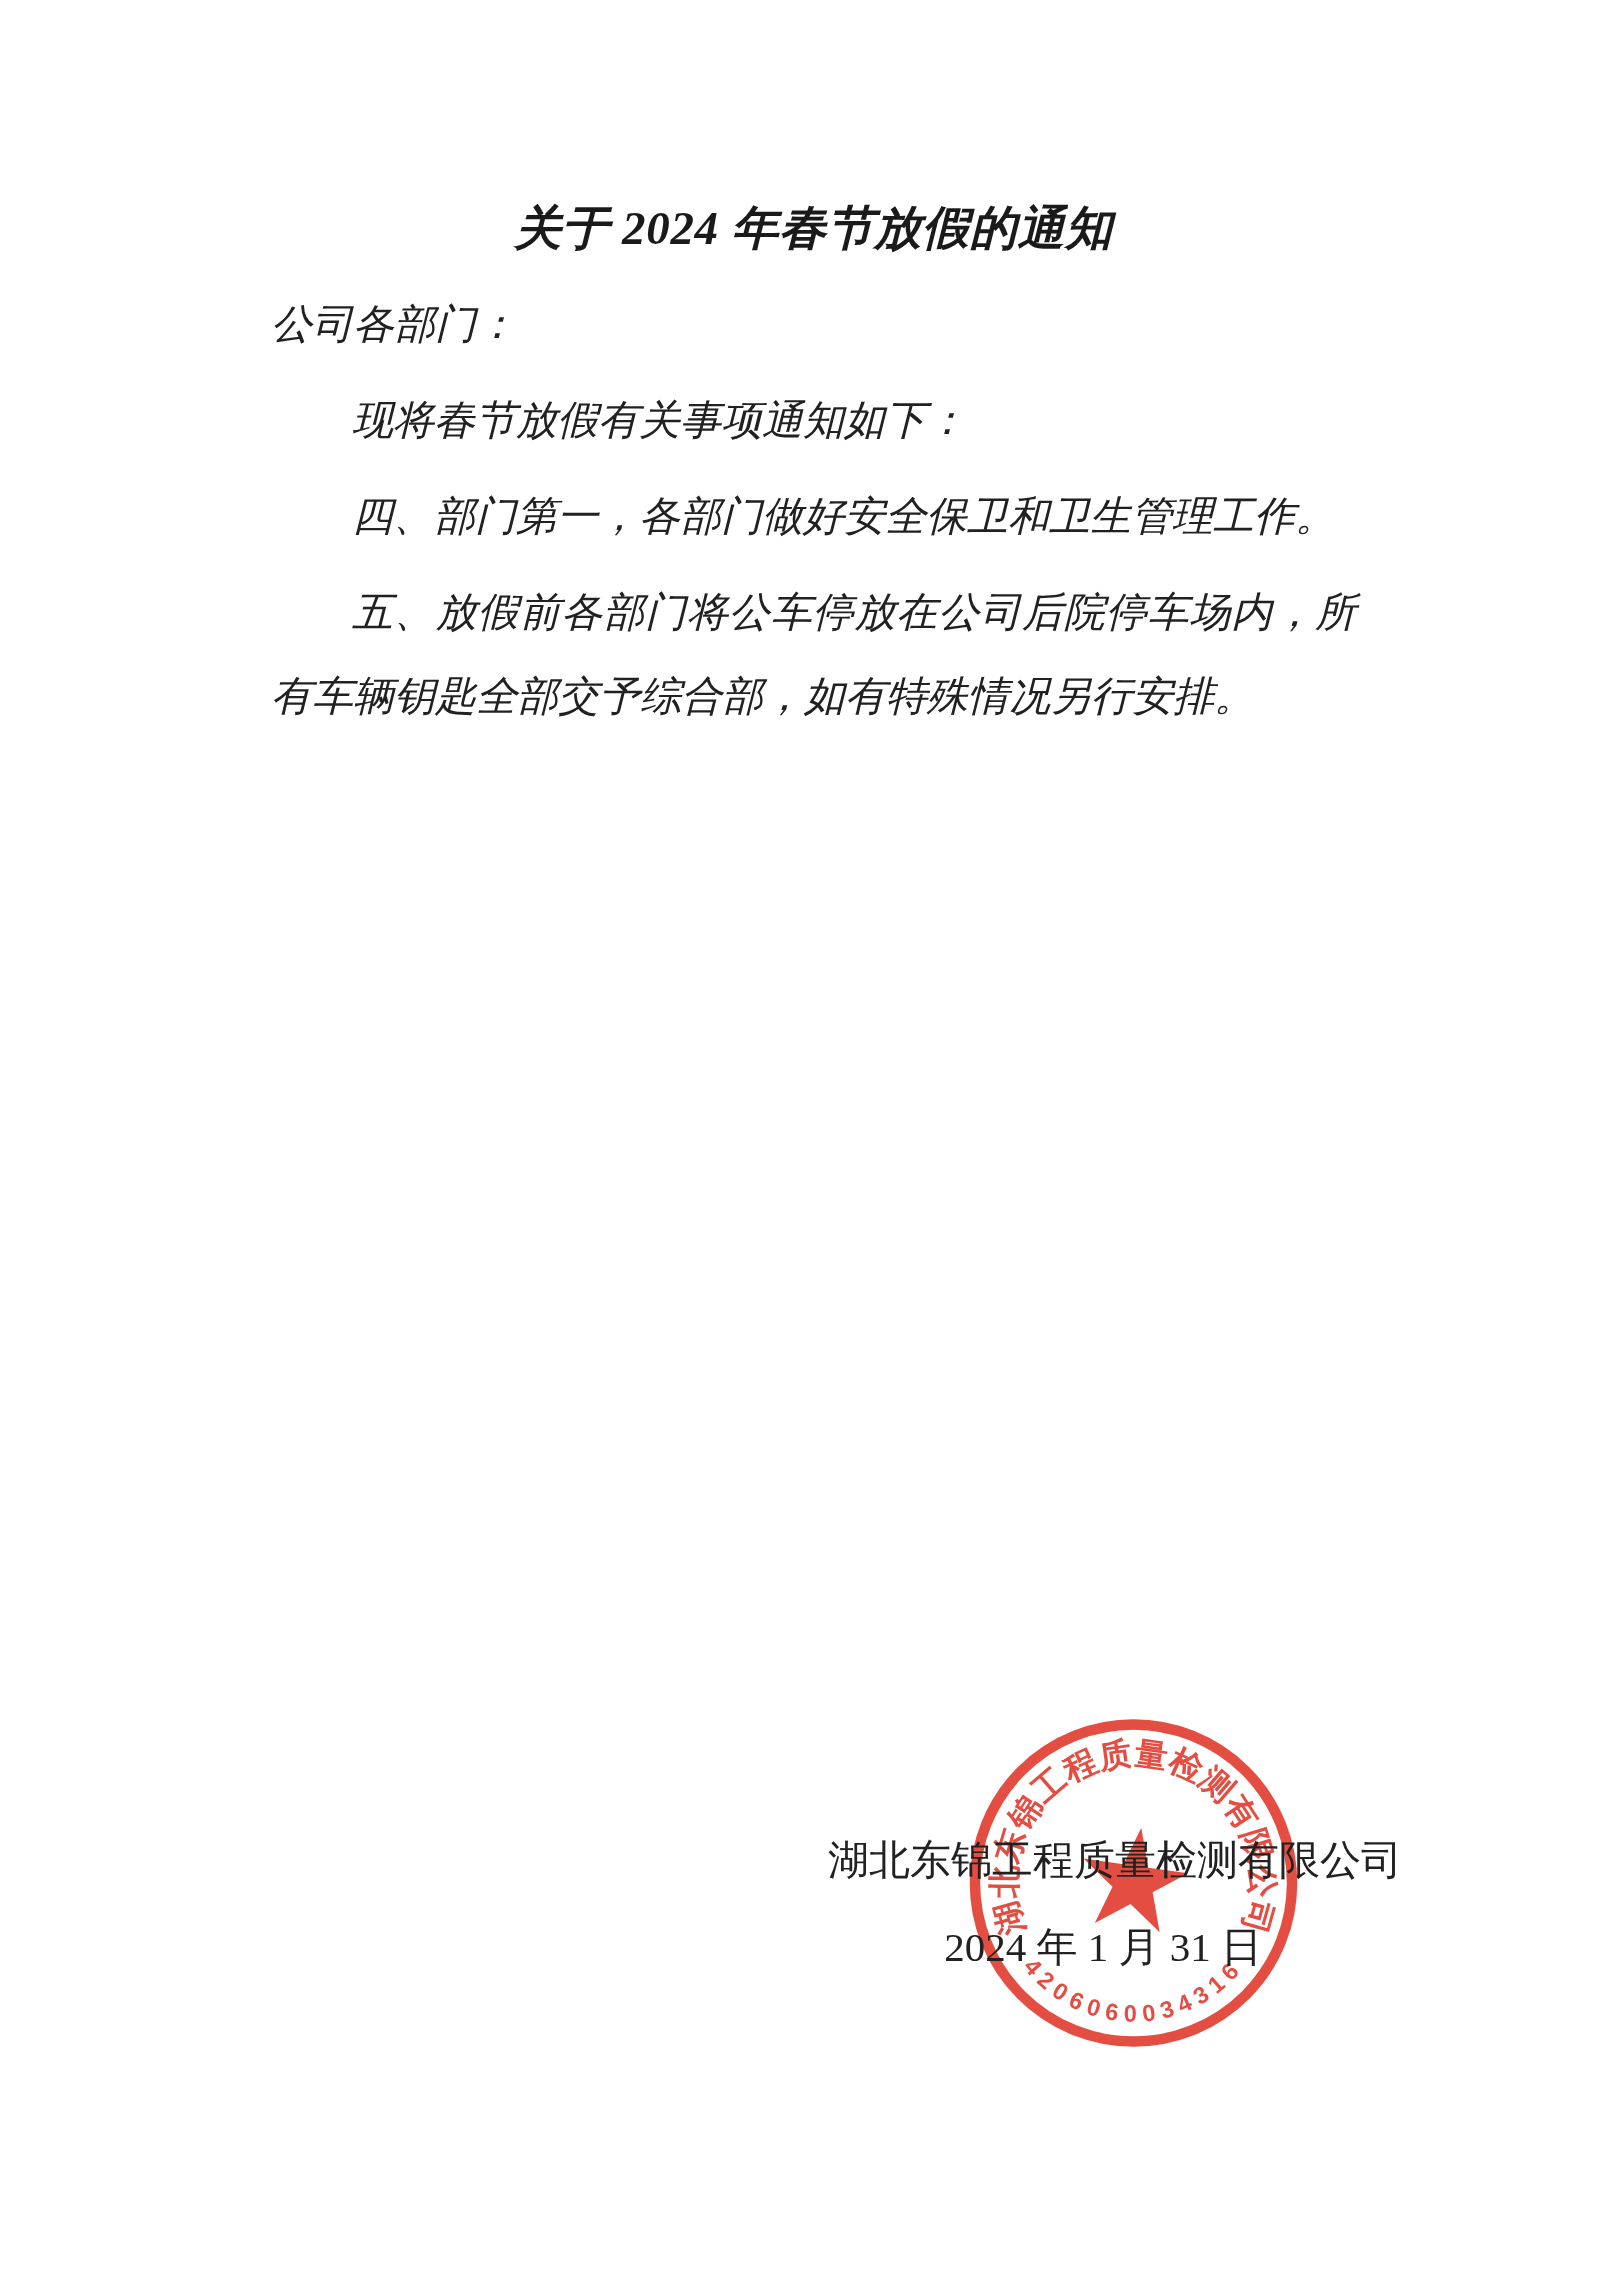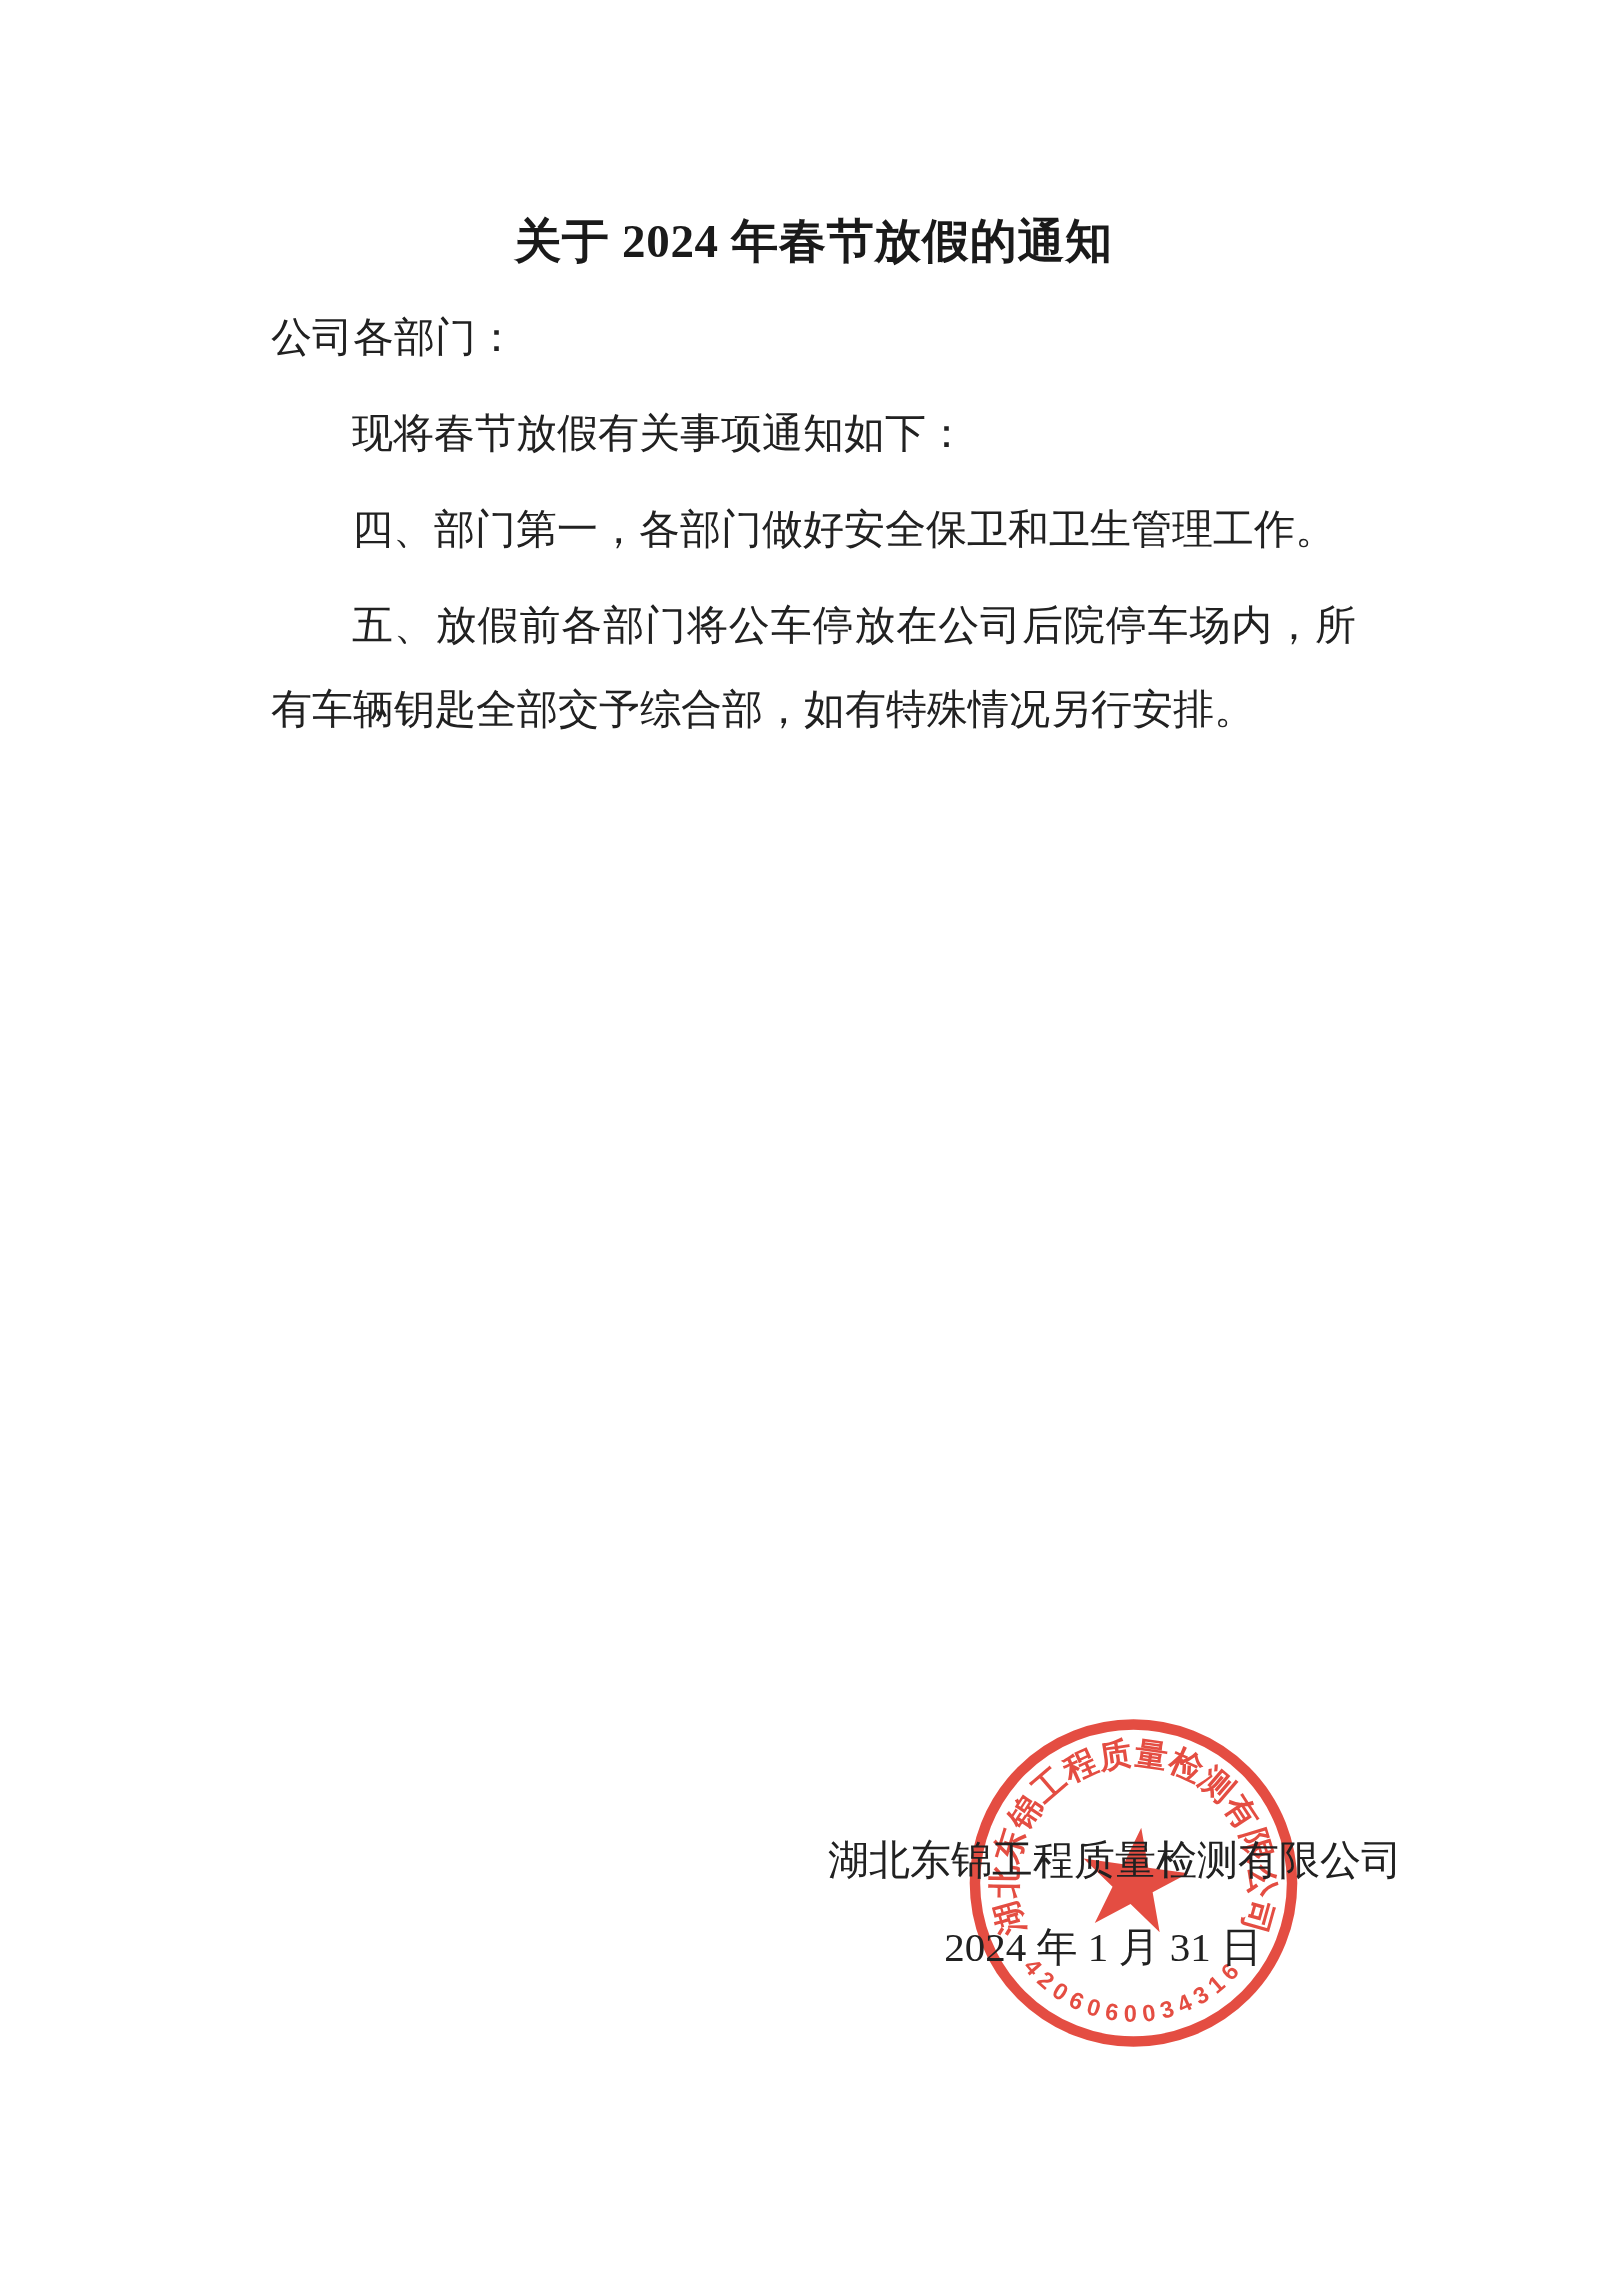--- a/index.html
+++ b/index.html
@@ -11,26 +11,27 @@
   .page {
     position: relative;
     width: 1623px;
     height: 2295px;
     background: #ffffff;
     overflow: hidden;
   }
   .content {
     position: absolute;
     left: 259px;
-    top: 199px;
+    top: 186px;
     width: 1109px;
     font-size: 41px;
     line-height: 84px;
     color: #212121;
     text-align: justify;
+    font-style: italic;
   }
   .title {
     font-size: 47px;
     font-weight: 700;
     line-height: 84px;
     text-align: center;
     color: #1a1a1a;
     letter-spacing: 0.7px;
   }
   .content p { margin: 12px; }

